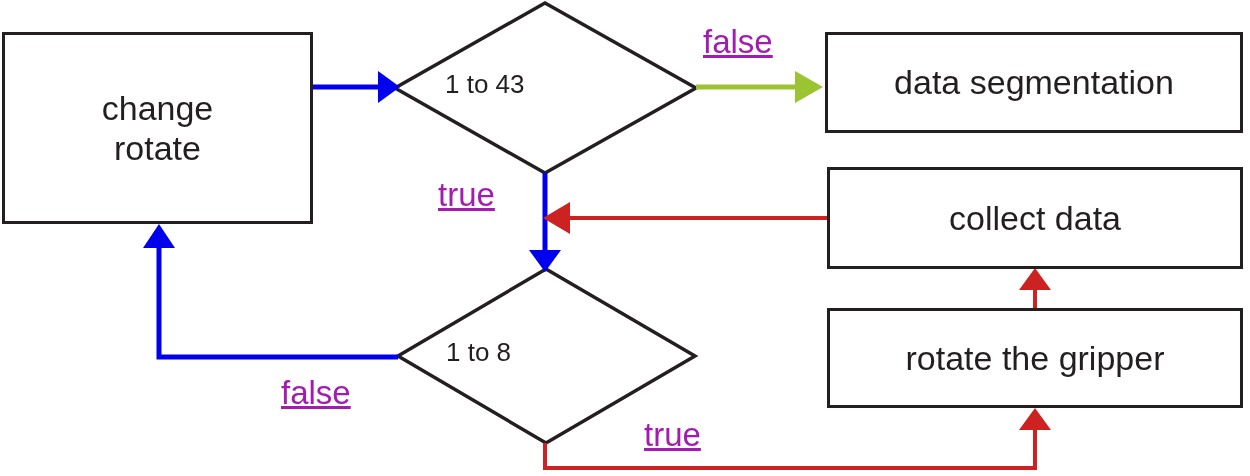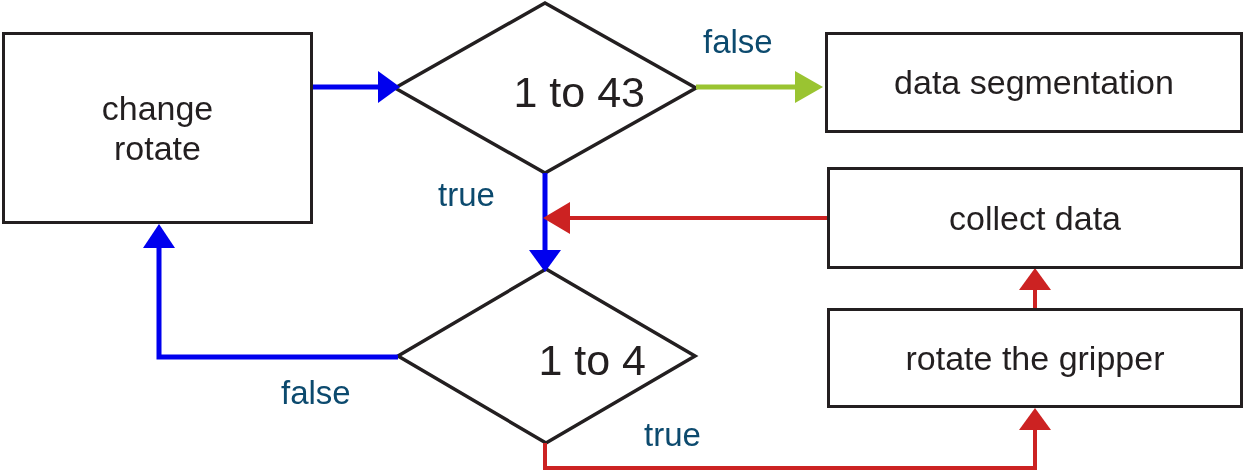--- a/index.html
+++ b/index.html
@@ -38,32 +38,33 @@
     font-size: 34px;
     line-height: 1.12;
     letter-spacing: 0px;
   }
   .node-box.multiline {
     font-size: 34px;
     line-height: 1.18;
   }
   .edge-label {
     position: absolute;
-    color: #0c4a6e;
+    color: #a21caf;
     font-size: 33px;
     line-height: 1;
     white-space: nowrap;
+    text-decoration: underline;
   }
   .diamond-label {
     position: absolute;
     color: #231f20;
-    font-size: 43px;
+    font-size: 26px;
     line-height: 1;
     white-space: nowrap;
-    text-align: right;
+    text-align: left;
   }
 </style>
 </head>
 <body>
 
 <div id="canvas">
 
   <svg id="flow-svg" viewBox="0 0 1250 476" xmlns="http://www.w3.org/2000/svg">
 
     <polygon points="545,3 696,88 545,173 395,88" fill="#ffffff" stroke="#231f20" stroke-width="3.5" stroke-linejoin="miter"></polygon>
@@ -121,21 +122,21 @@
   <div class="node-box" style="left:825px; top:32px; width:418px; height:101px;">
     <span>data segmentation</span>
   </div>
 
   <div class="node-box" style="left:827px; top:308px; width:416px; height:100px;">
     <span>rotate the gripper</span>
   </div>
 
   <div class="diamond-label" style="left:445px; top:71px; width:200px;">1 to 43</div>
 
-  <div class="diamond-label" style="left:446px; top:339px; width:200px;">1 to 4</div>
+  <div class="diamond-label" style="left:446px; top:339px; width:200px;">1 to 8</div>
 
   <div class="edge-label" style="left:703px; top:25px;">false</div>
 
   <div class="edge-label" style="left:438px; top:178px;">true</div>
 
   <div class="edge-label" style="left:281px; top:376px;">false</div>
 
   <div class="edge-label" style="left:644px; top:418px;">true</div>
 
 </div>

